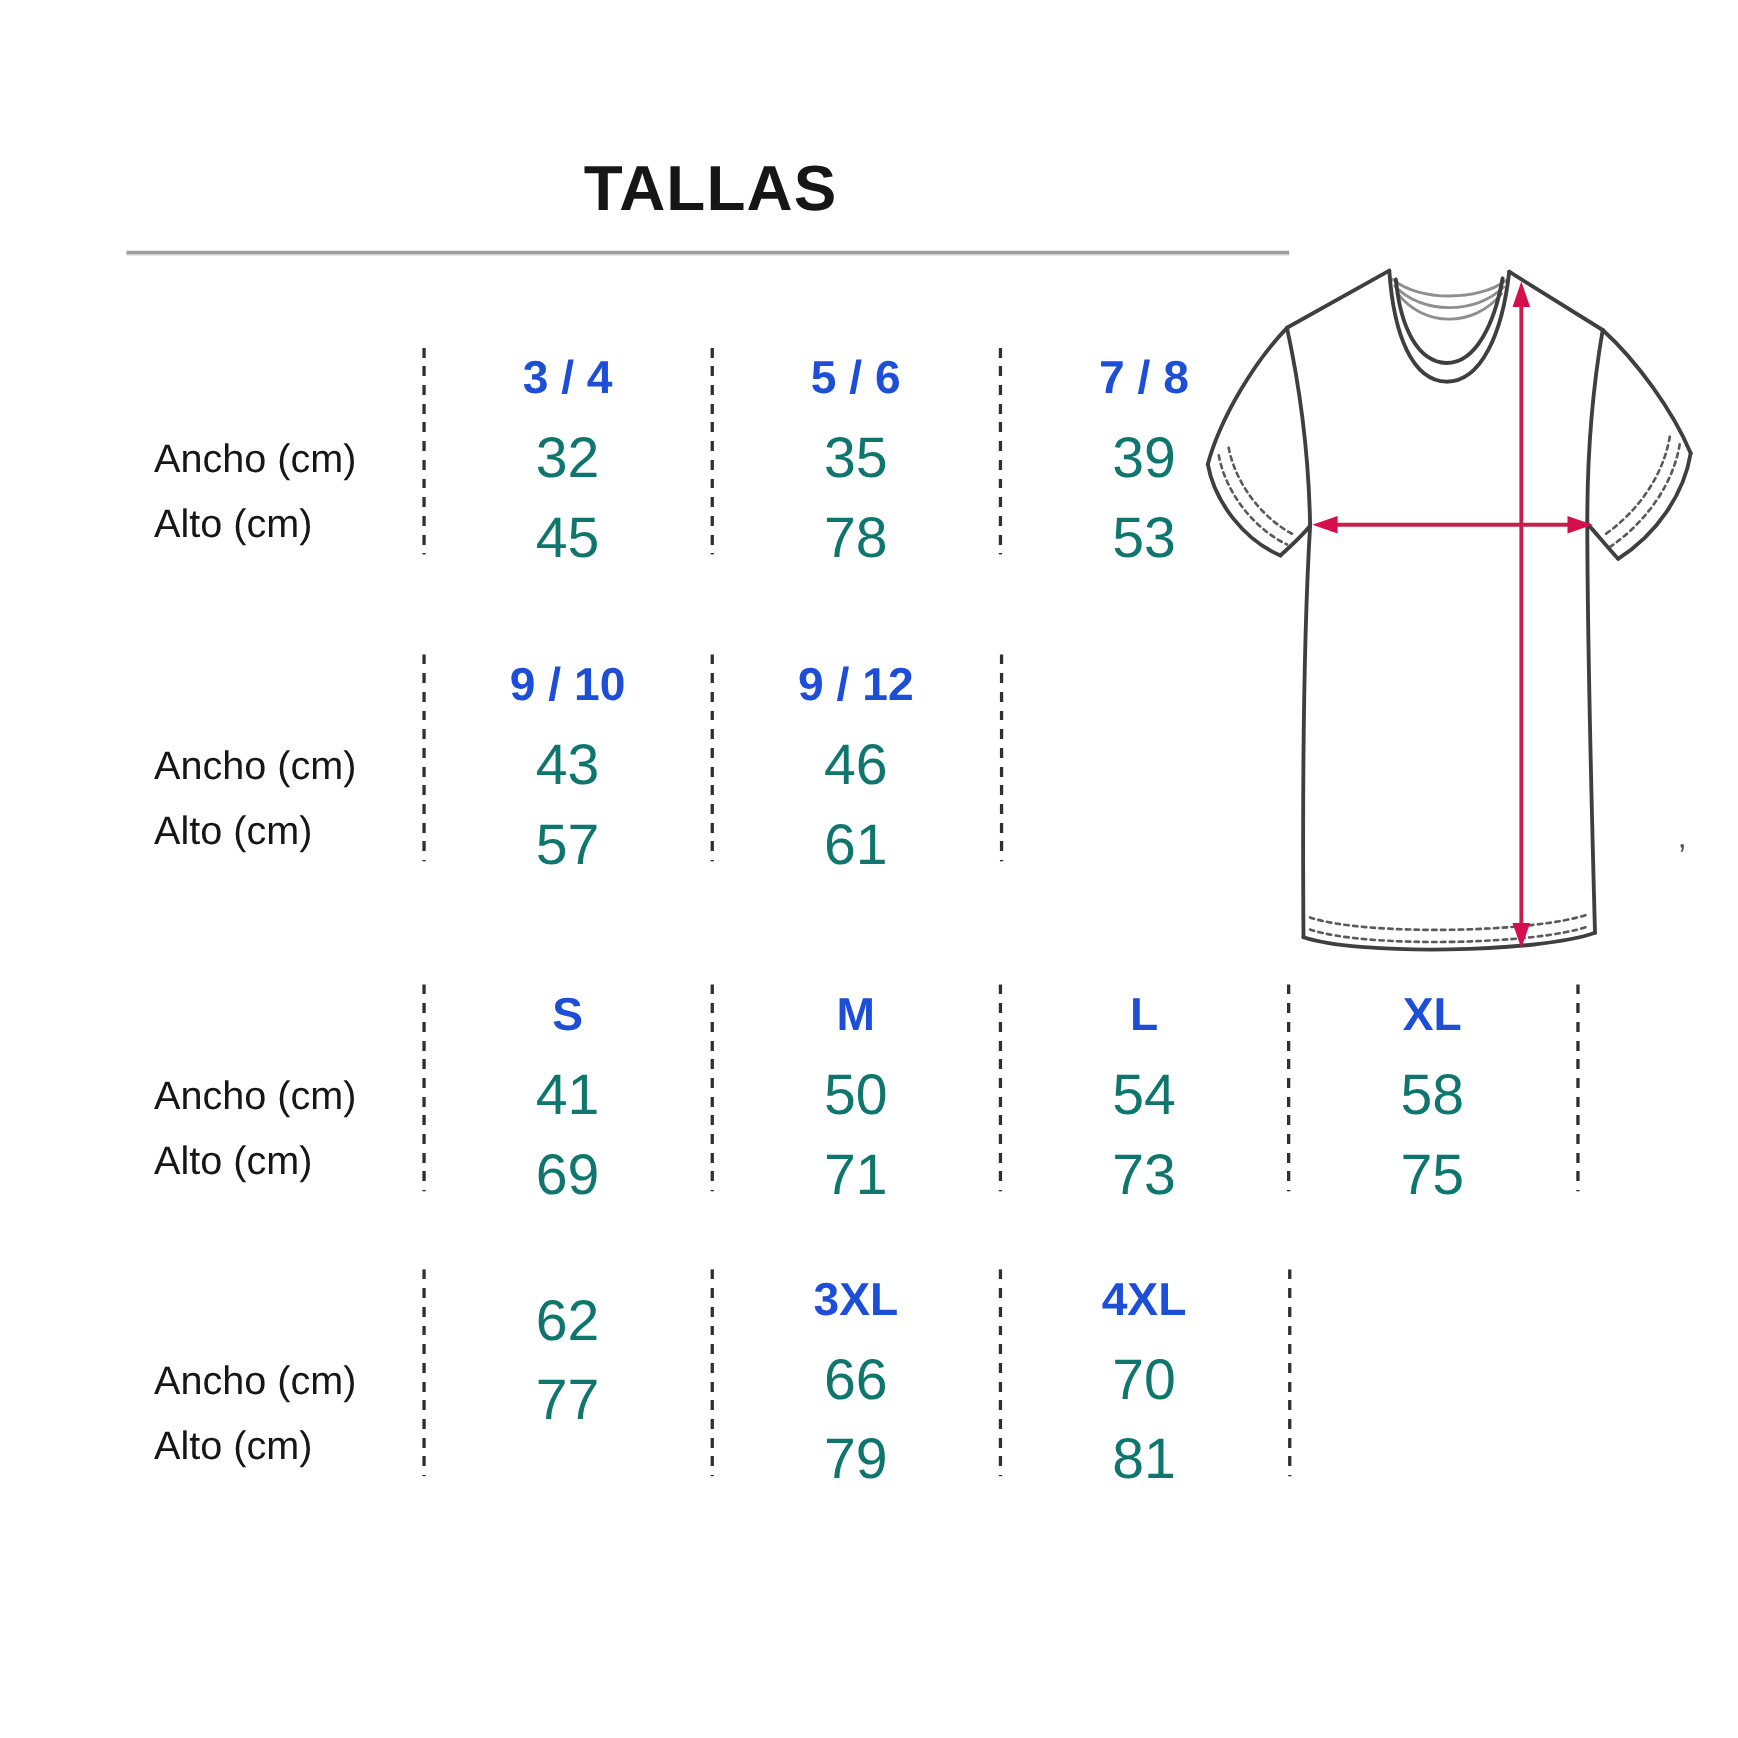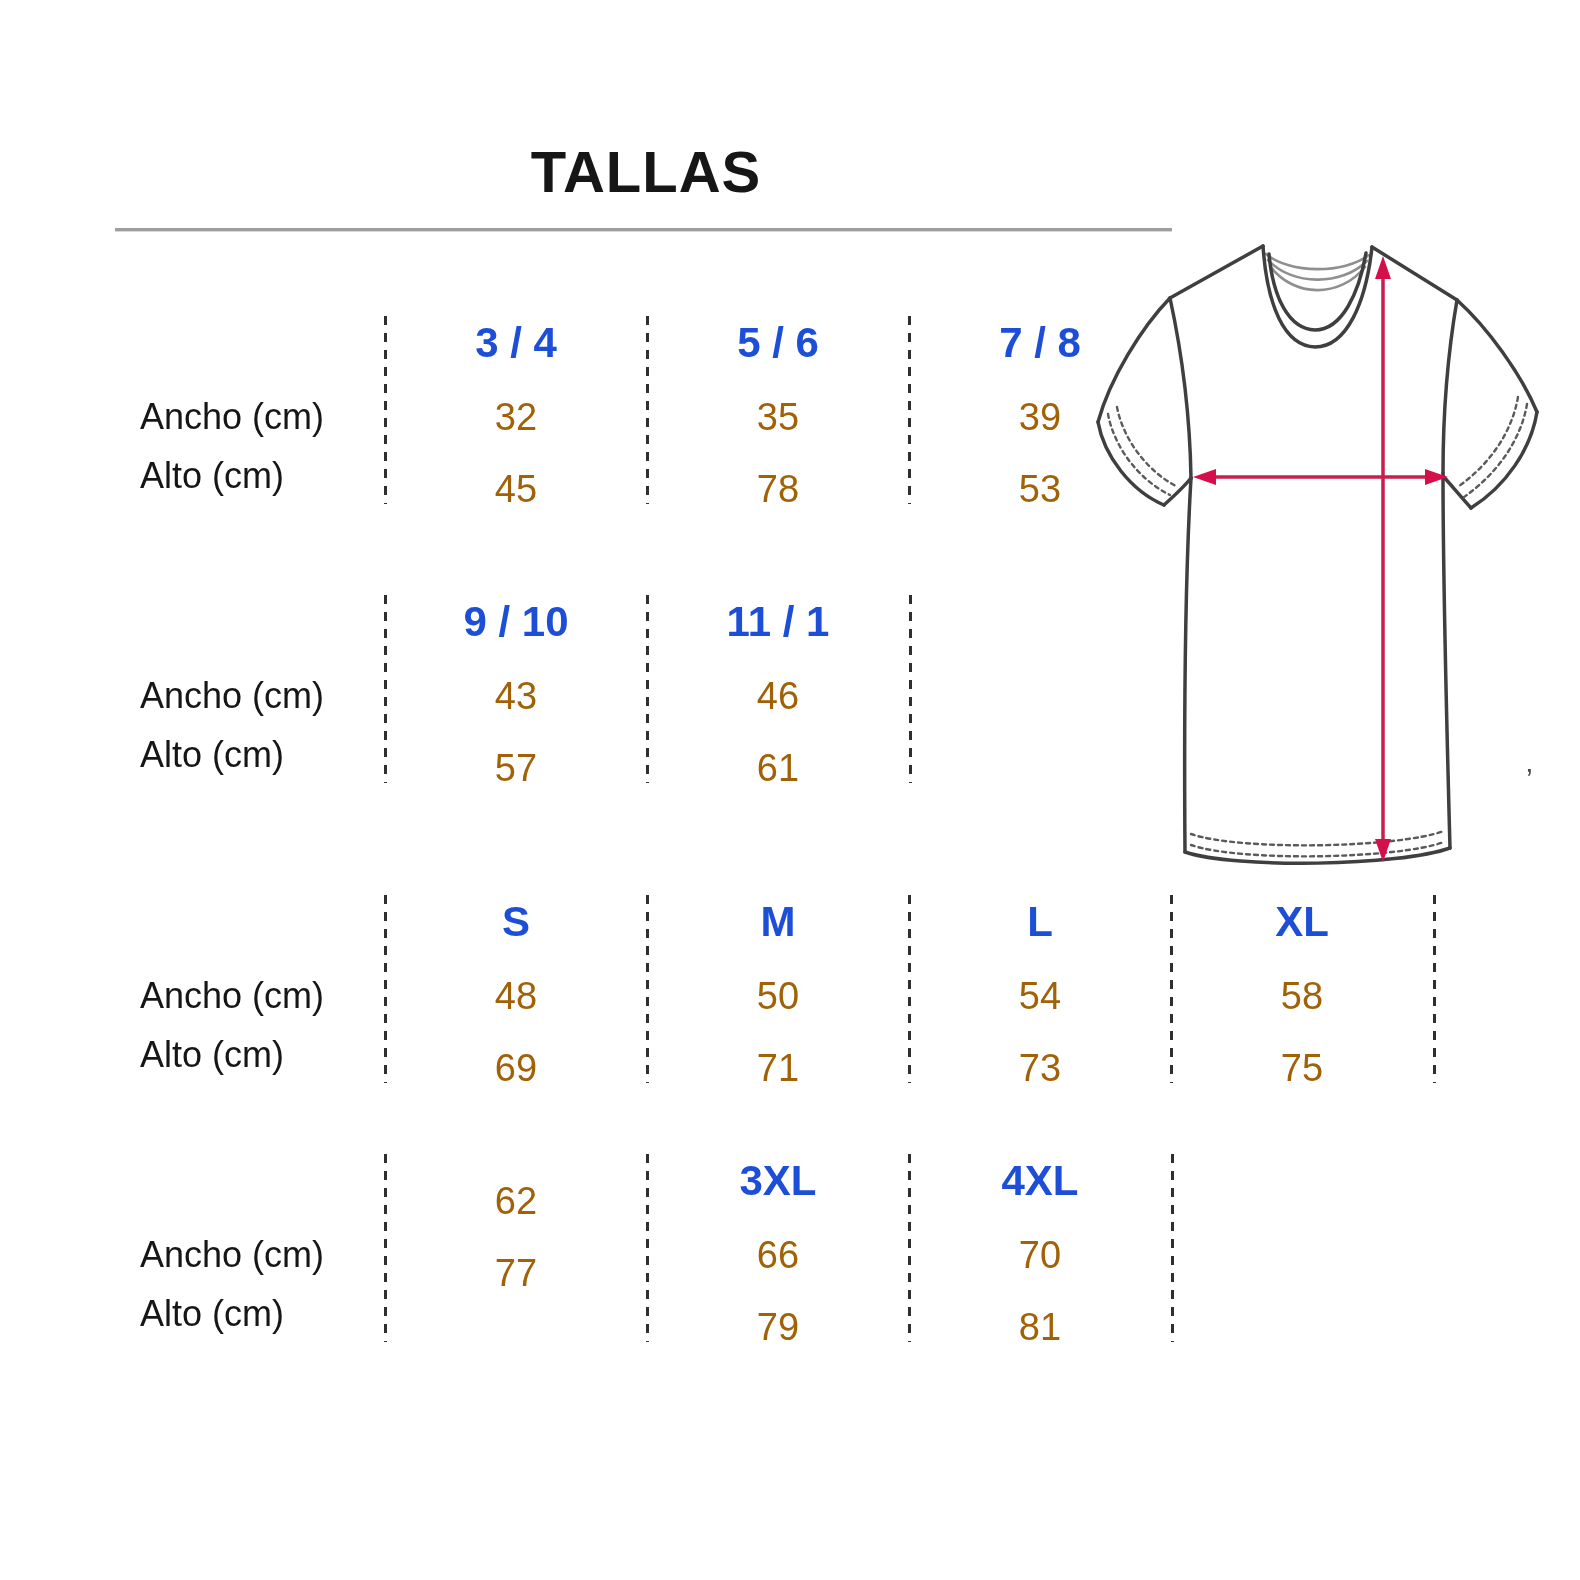--- a/index.html
+++ b/index.html
@@ -30,21 +30,21 @@
   }
   .sep, .sep-end {
     width:3px;
     background:repeating-linear-gradient(to bottom, #2f2f2f 0 9px, transparent 9px 17px);
   }
   .sep { position:absolute; left:-1px; top:0; bottom:0; }
   .sep-end { flex:0 0 3px; height:188px; }
   .size-h {
     height:54px; line-height:54px; font-size:42px; font-weight:bold; color:#1d4ed8;
   }
-  .val { height:54px; line-height:54px; font-size:38px; color:#a16207; }
+  .val { height:54px; line-height:54px; font-size:52px; color:#0f766e; }
   .val.ancho { margin-top:20px; }
   .val.alto  { margin-top:18px; }
   .tshirt { position:absolute; left:1060px; top:225px; width:520px; height:680px; }
   .stray {
     position:absolute; left:1526px; top:762px; font-size:30px; color:#4a4a4a;
   }
   .outline { fill:none; stroke:#3f3f3f; stroke-width:3.5; stroke-linecap:round; stroke-linejoin:round; }
   .rib     { fill:none; stroke:#8f8f8f; stroke-width:2.6; stroke-linecap:round; }
   .stitch  { fill:none; stroke:#5a5a5a; stroke-width:2.4; stroke-dasharray:4 4; stroke-linecap:round; }
   .redline { fill:none; stroke:#c81e4e; stroke-width:3.5; }
@@ -89,36 +89,36 @@
       <div class="label alto">Alto (cm)</div>
     </div>
     <div class="col">
       <div class="sep"></div>
       <div class="size-h">9 / 10</div>
       <div class="val ancho">43</div>
       <div class="val alto">57</div>
     </div>
     <div class="col">
       <div class="sep"></div>
-      <div class="size-h">11 / 1</div>
+      <div class="size-h">9 / 12</div>
       <div class="val ancho">46</div>
       <div class="val alto">61</div>
     </div>
     <div class="sep-end"></div>
   </section>
 
   <section class="block" style="top:895px;">
     <div class="labels">
       <div class="label ancho">Ancho (cm)</div>
       <div class="label alto">Alto (cm)</div>
     </div>
     <div class="col">
       <div class="sep"></div>
       <div class="size-h">S</div>
-      <div class="val ancho">48</div>
+      <div class="val ancho">41</div>
       <div class="val alto">69</div>
     </div>
     <div class="col">
       <div class="sep"></div>
       <div class="size-h">M</div>
       <div class="val ancho">50</div>
       <div class="val alto">71</div>
     </div>
     <div class="col">
       <div class="sep"></div>

